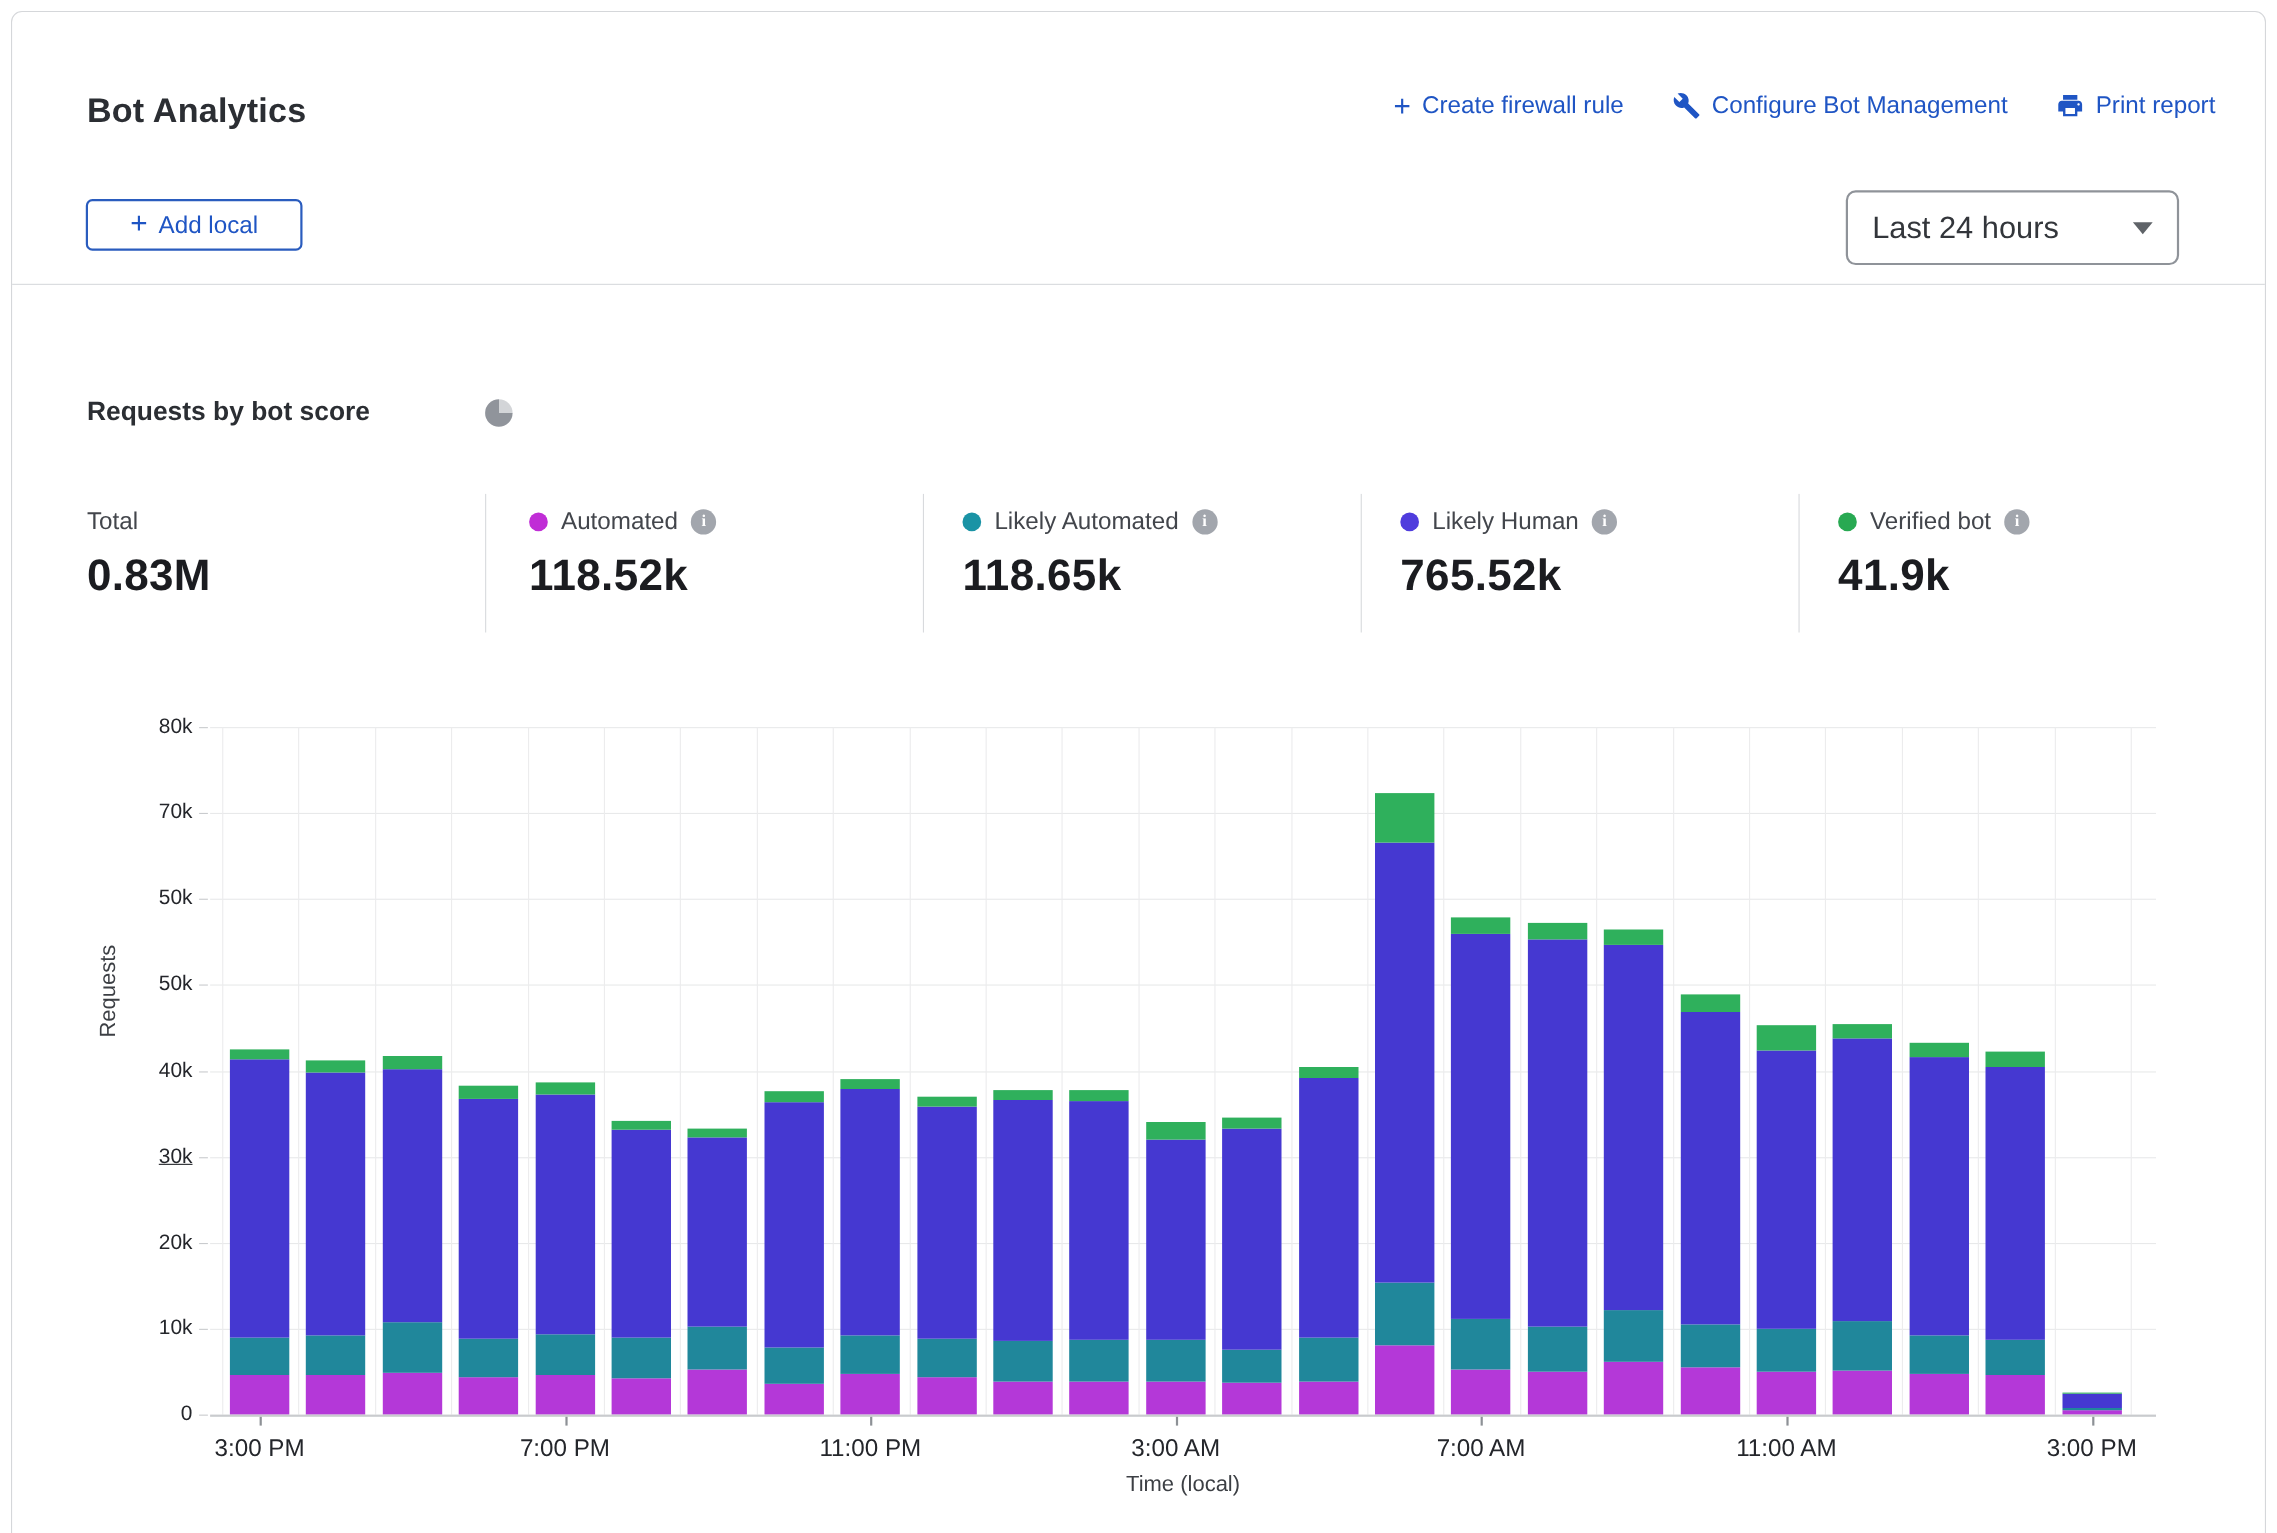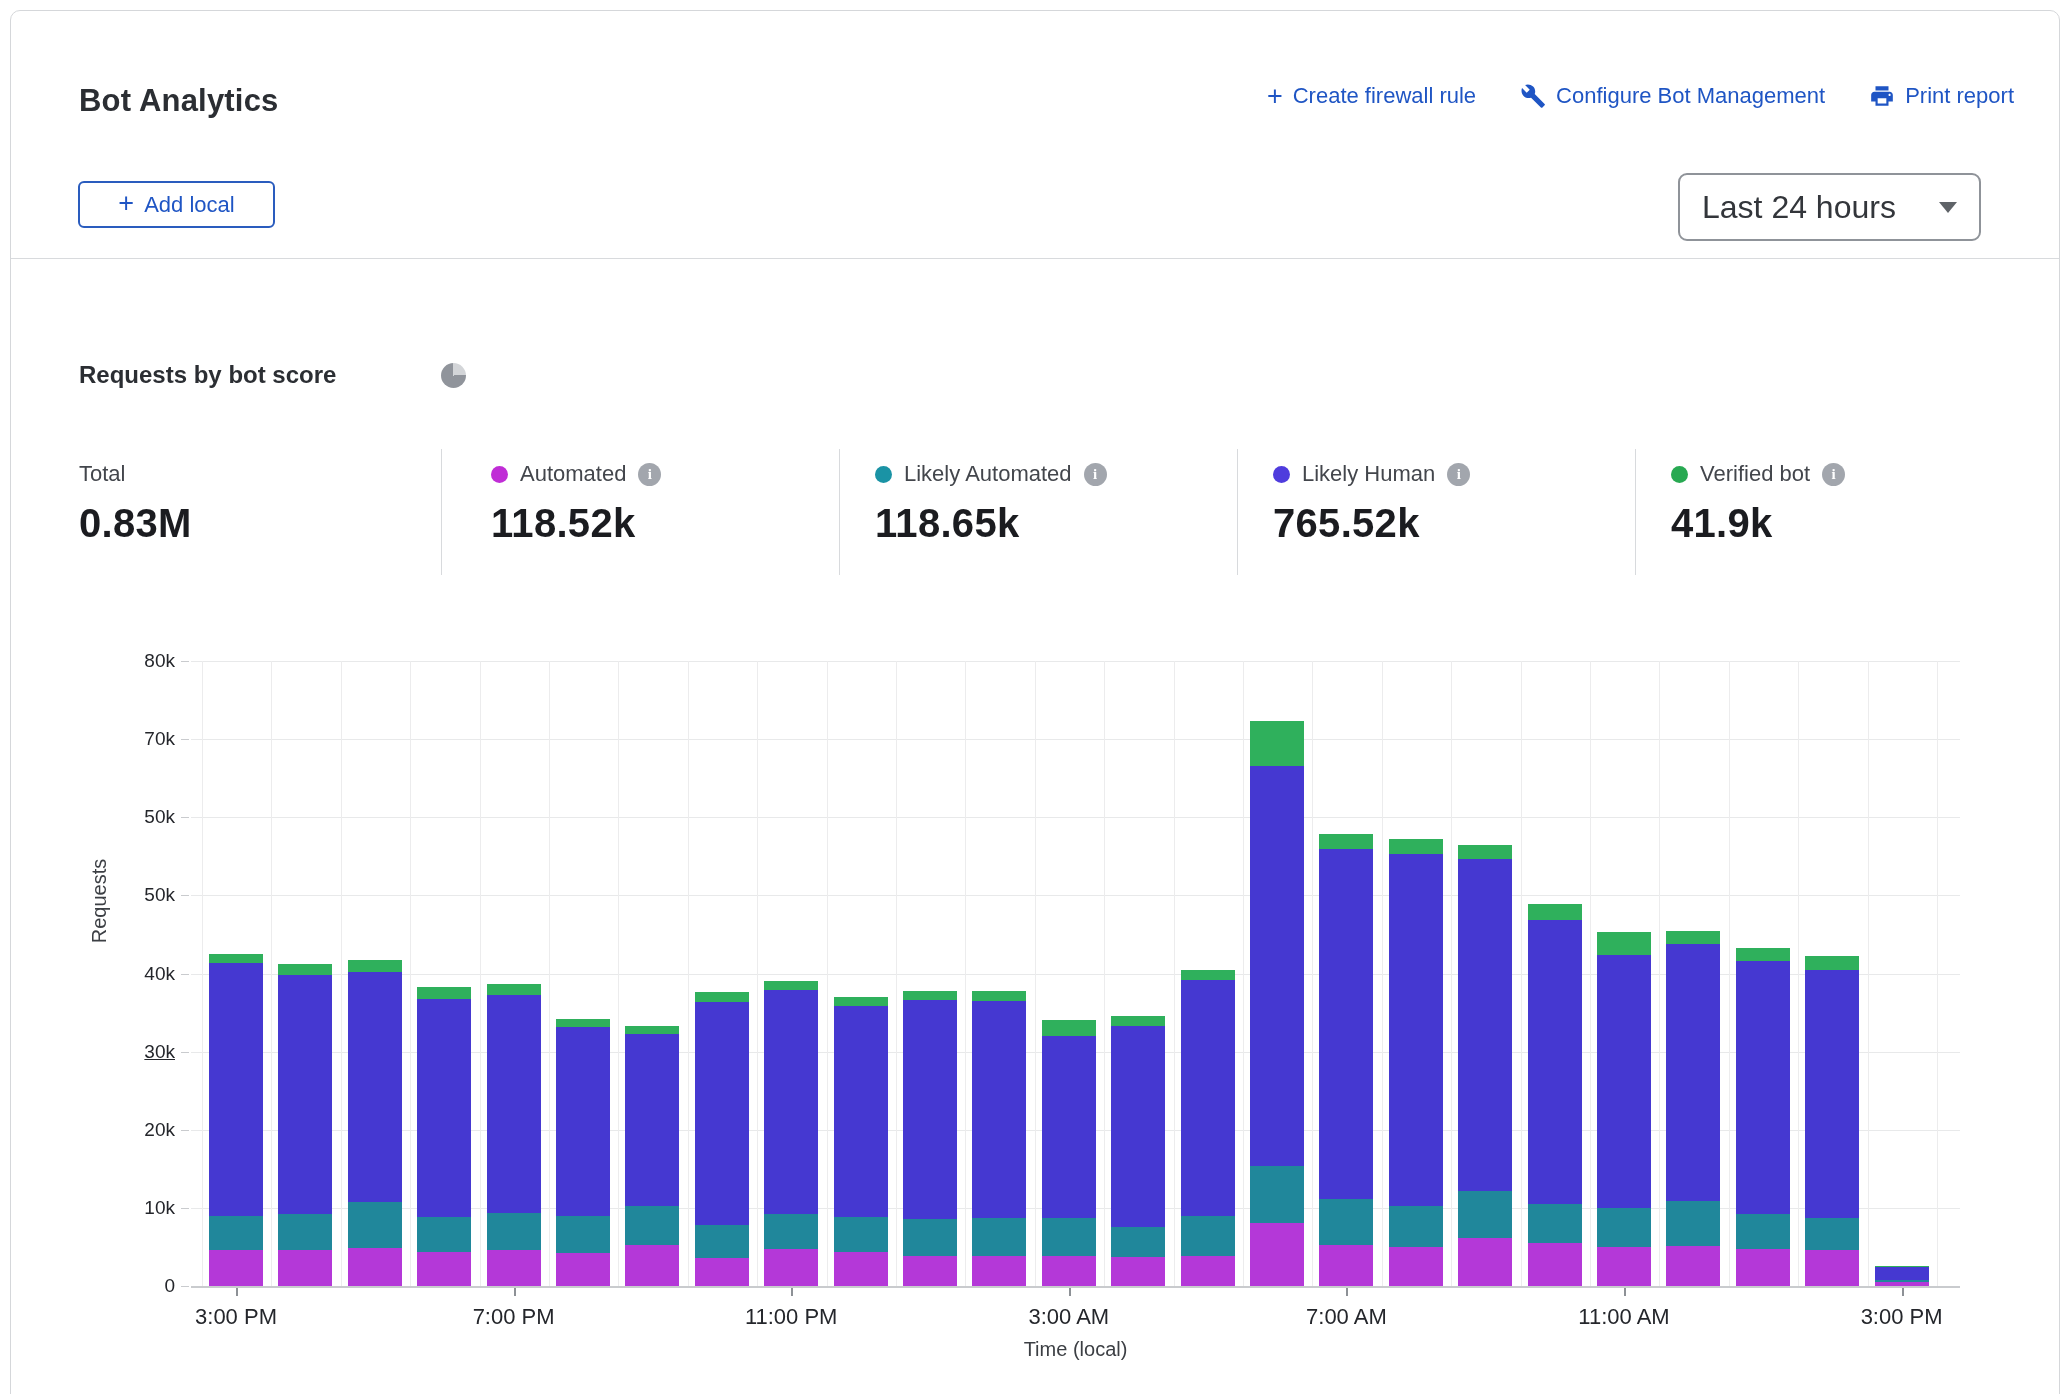--- a/index.html
+++ b/index.html
@@ -11,21 +11,21 @@
   .header-actions{position:absolute;right:45px;top:72px;display:flex;align-items:center;gap:44px;}
   .hlink{display:flex;align-items:center;gap:10px;color:#1f55c4;font-size:22px;cursor:pointer;text-decoration:none;}
   .hlink .plus{font-size:27px;font-weight:500;line-height:22px;}
   .hlink svg{fill:#1f55c4;}
   .add-filter{position:absolute;left:67px;top:170px;width:197px;height:47px;border:2px solid #2a5cbe;border-radius:6px;
     background:#fff;color:#1f55c4;font-size:22px;display:flex;align-items:center;justify-content:center;gap:10px;cursor:pointer;
     font-family:"Liberation Sans",sans-serif;}
   .add-filter .plus{font-size:27px;font-weight:400;margin-top:-2px;}
   .time-select{position:absolute;left:1667px;top:162px;width:303px;height:68px;border:2px solid #8f9399;border-radius:9px;
     background:#fff;display:flex;align-items:center;box-sizing:border-box;padding:0 22px;cursor:pointer;}
-  .time-select .val{font-size:32px;color:#33363b;flex:1;}
+  .time-select .val{font-size:28px;color:#33363b;flex:1;}
   .caret{width:0;height:0;border-left:9px solid transparent;border-right:9px solid transparent;border-top:11px solid #5f6368;}
   .section-title{position:absolute;left:68px;top:350px;font-size:24px;font-weight:700;color:#2b2e33;margin:0;}
   .pie-icon{position:absolute;left:430px;top:352px;width:25px;height:25px;border-radius:50%;
     background:conic-gradient(#d3d5d8 0deg 90deg,#90949b 90deg 360deg);}
   .stats-row{position:absolute;left:0;top:438px;width:100%;height:130px;}
   .stat-divider{position:absolute;top:0;width:1px;height:126px;background:#d8dadd;}
   .stat{position:absolute;top:12px;}
   .stat-top{display:flex;align-items:center;gap:12px;height:26px;}
   .stat-label{font-size:22px;color:#43464c;}
   .dot{width:17px;height:17px;border-radius:50%;flex:0 0 auto;}
@@ -89,21 +89,21 @@
       <div class="stat-divider" style="left: 430px;"></div>
       <div class="stat-divider" style="left: 828px;"></div>
       <div class="stat-divider" style="left: 1226px;"></div>
       <div class="stat-divider" style="left: 1624px;"></div>
       <div class="stat" style="left: 68px;">
         <div class="stat-top">
           <span class="stat-label">Total</span>
         </div>
         <div class="stat-value">0.83M</div>
       </div>
-      <div class="stat" style="left: 480px;">
+      <div class="stat" style="left: 470px;">
         <div class="stat-top">
           <span class="dot" style="background: rgb(192, 45, 214);"></span>
           <span class="stat-label">Automated</span>
           <span class="info-icon">i</span>
         </div>
         <div class="stat-value">118.52k</div>
       </div>
       <div class="stat" style="left: 864px;">
         <div class="stat-top">
           <span class="dot" style="background: rgb(26, 147, 165);"></span>

